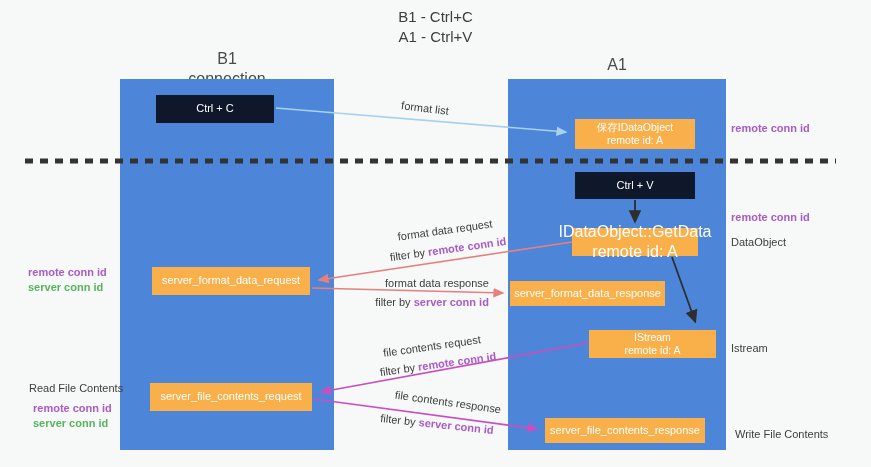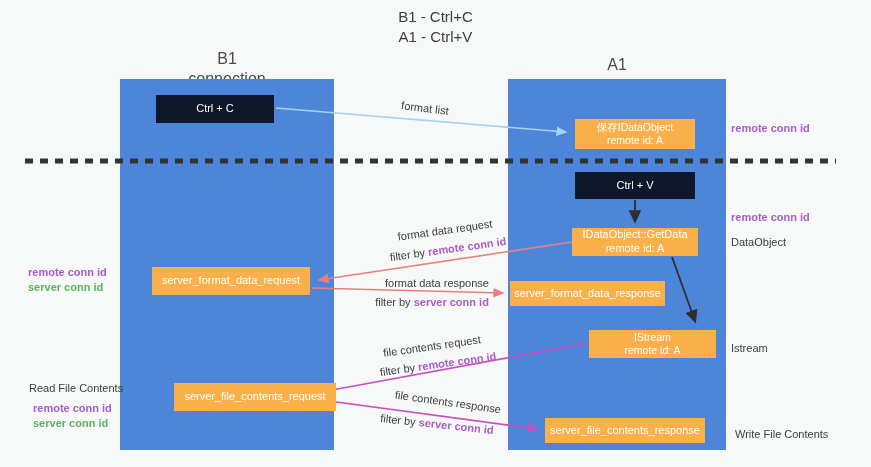--- a/index.html
+++ b/index.html
@@ -12,25 +12,25 @@
   .lane-header{text-align:center;font-size:16px;color:#4a4a4a;line-height:1.25;}
   .hdr-left{left:120px;top:49px;width:214px;}
   .hdr-right{left:508px;top:55px;width:218px;}
   .node{display:flex;flex-direction:column;align-items:center;justify-content:center;
         color:#fff;font-size:11px;text-align:center;line-height:1.25;}
   .node-green{background:#0f172a;}
   .node-orange{background:#f9b04a;}
   .n-ctrlc{left:156px;top:95px;width:118px;height:28px;}
   .n-save{left:575px;top:119px;width:120px;height:30px;font-size:10.5px;text-align:center;}
   .n-ctrlv{left:575px;top:172px;width:120px;height:27px;}
-  .n-getdata{left:572px;top:228px;width:126px;height:28px;font-size:11px;}
+  .n-getdata{left:572px;top:228px;width:126px;height:28px;font-size:16px;}
   .n-fmt-req{left:152px;top:267px;width:158px;height:28px;}
   .n-fmt-resp{left:510px;top:281px;width:155px;height:25px;}
   .n-istream{left:589px;top:330px;width:127px;height:28px;font-size:10.5px;}
-  .n-file-req{left:150px;top:383px;width:162px;height:28px;margin-left:24px;}
+  .n-file-req{left:150px;top:383px;width:162px;height:28px;}
   .n-file-resp{left:545px;top:418px;width:160px;height:25px;}
   .flow-label{font-size:11px;color:#3d3d3d;white-space:nowrap;transform-origin:center;}
   .purple{color:#a95cc6;font-weight:bold;}
   .green-txt{color:#56b45c;font-weight:bold;}
   .plain{color:#3d3d3d;font-weight:normal;}
   .side-label{font-size:11px;white-space:nowrap;}
   svg.arrows{position:absolute;left:0;top:0;width:871px;height:467px;pointer-events:none;}
 </style>
 </head>
 <body>

